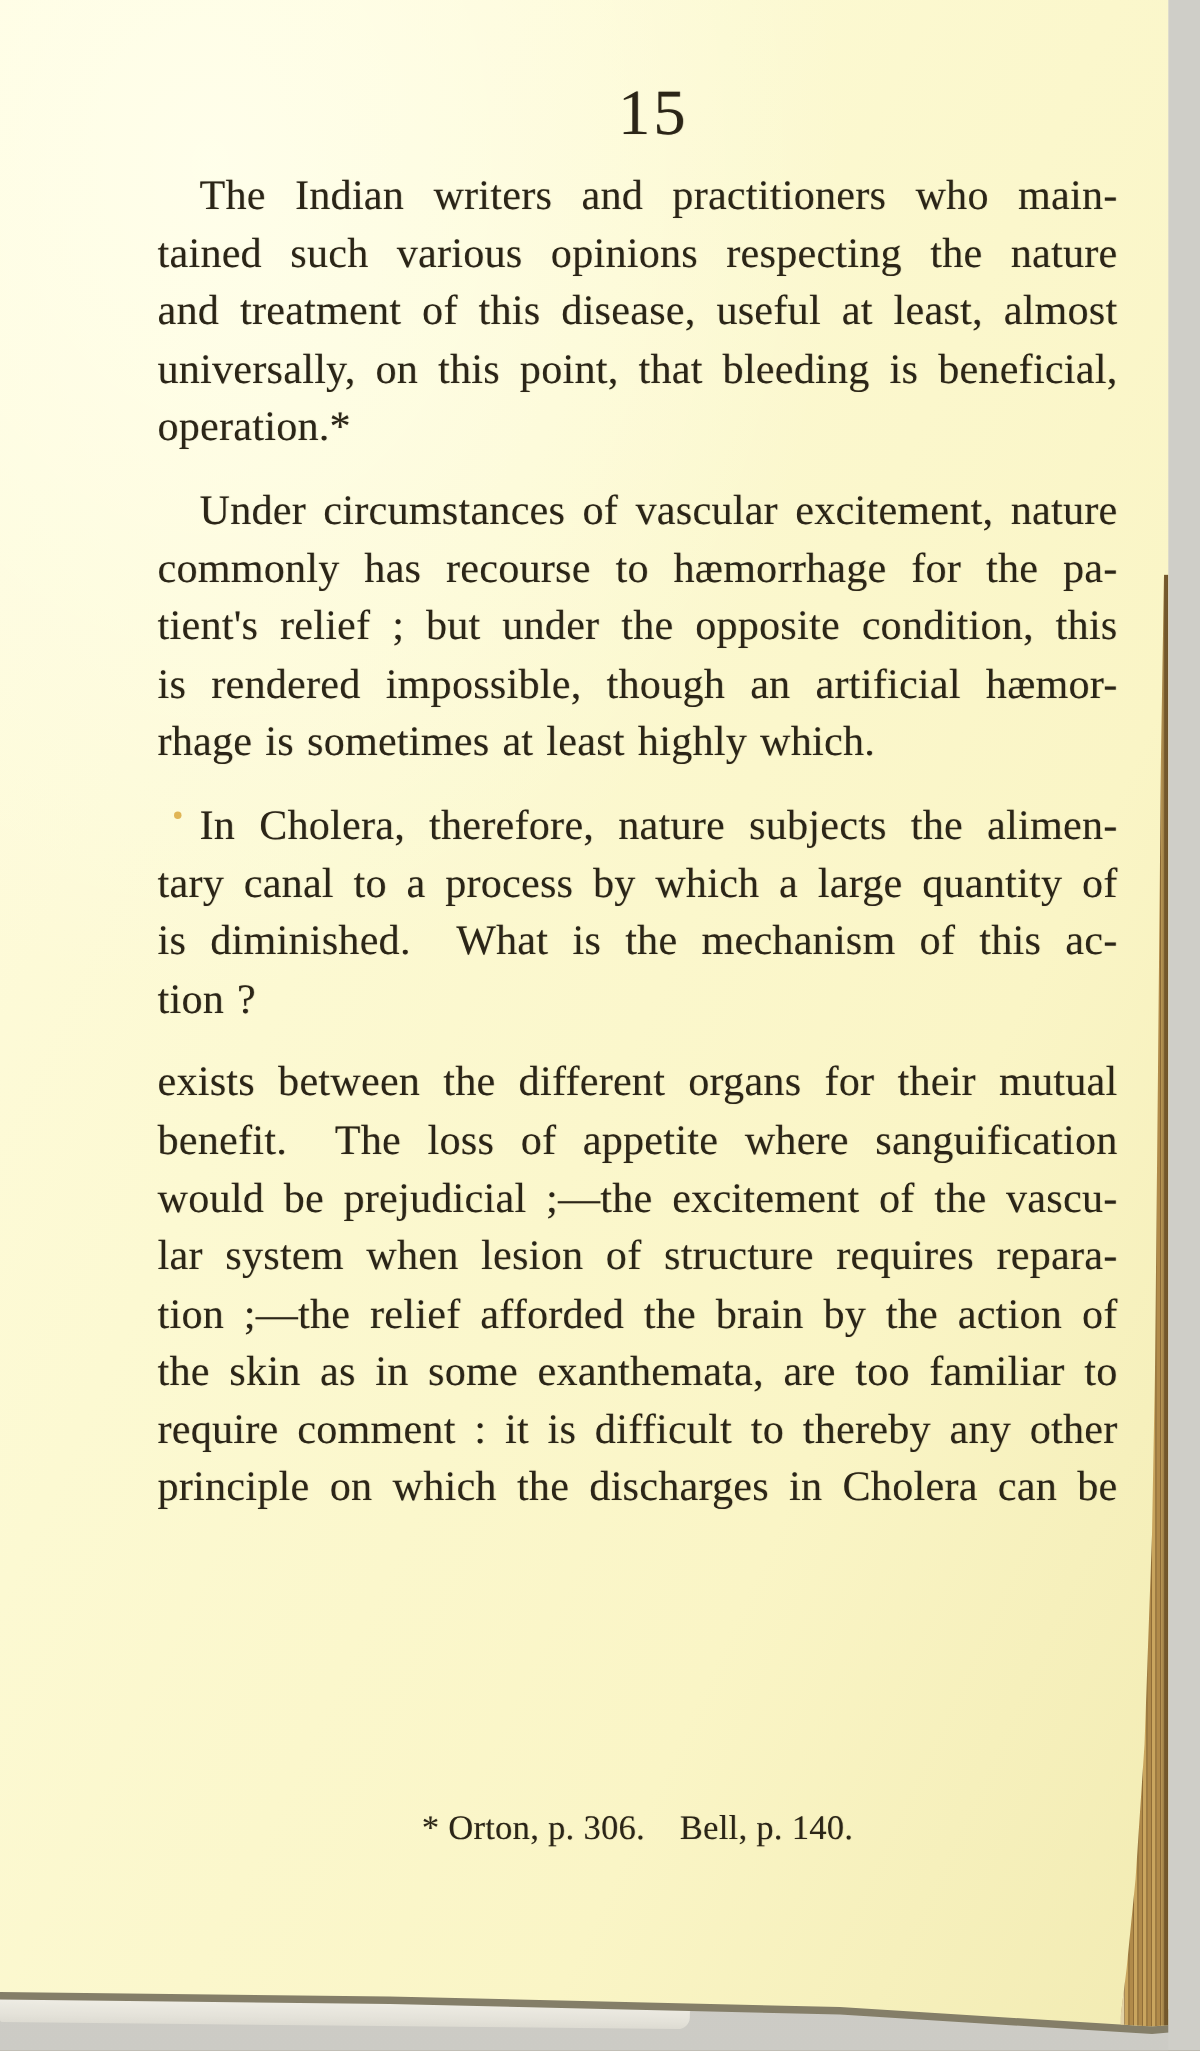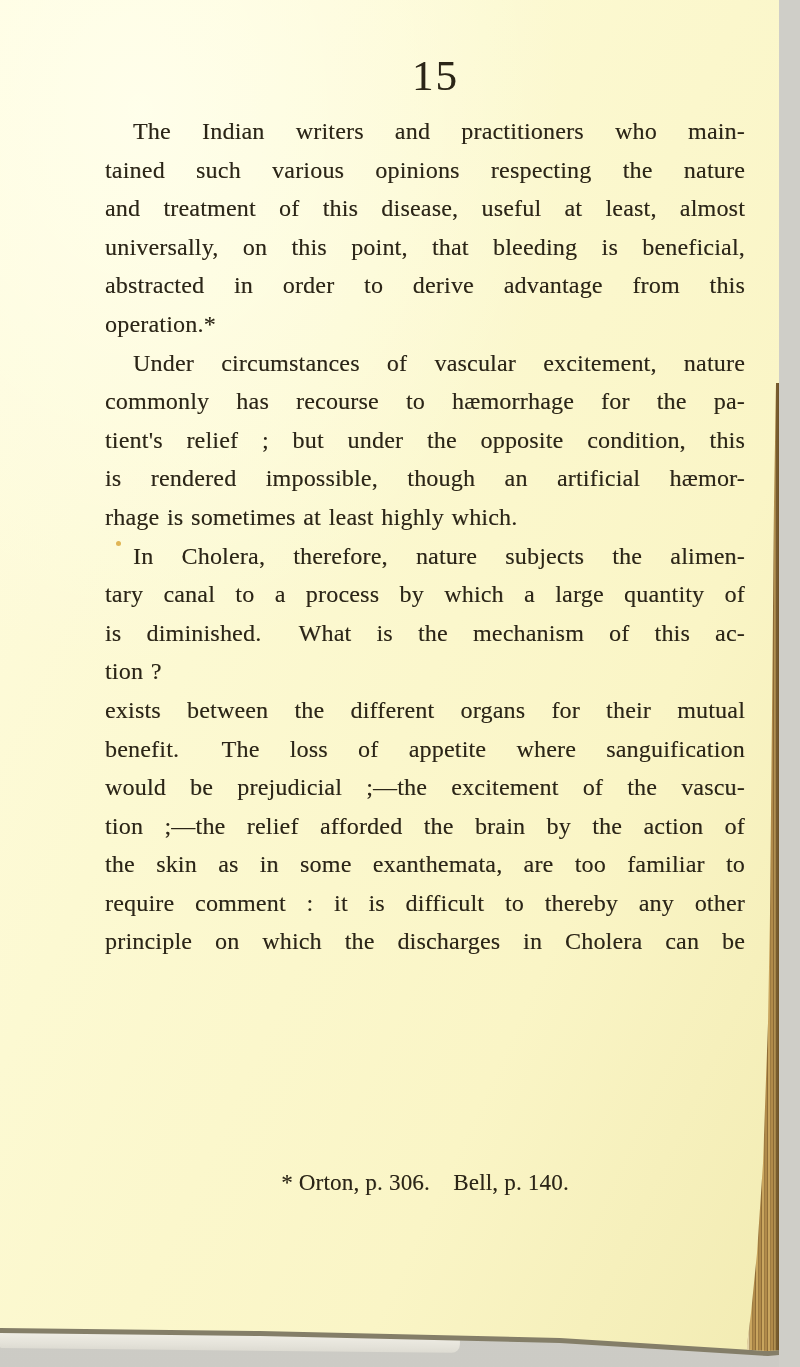--- a/index.html
+++ b/index.html
@@ -80,43 +80,43 @@
     letter-spacing: 2px;
     color: var(--ink, #2b2517);
     text-shadow: 0.3px 0.3px 0.6px rgba(43,37,23,0.4);
   }
 
   .text-block {
     position: absolute;
     left: 105px;
     top: 112px;
     width: 640px;
-    font-size: 24px;
+    font-size: 28px;
     line-height: 38.6px;
     letter-spacing: 0.2px;
     word-spacing: 1.5px;
     color: var(--ink, #2b2517);
     text-shadow: 0.3px 0.3px 0.6px rgba(43,37,23,0.38);
   }
 
   .paragraph { margin: 0; }
-  .paragraph + .paragraph { }
+  .paragraph + .paragraph { margin-top: 17px; }
 
   .line {
     text-align: justify;
     text-align-last: justify;
     text-justify: inter-word;
   }
   .line.first { padding-left: 28px; }
   .line.endline { text-align-last: left; }
 
   .footnote {
     position: absolute;
     left: 105px;
-    top: 1164px;
+    top: 1200px;
     width: 640px;
     text-align: center;
     font-size: 23px;
     line-height: 38px;
     letter-spacing: 0.2px;
     color: var(--ink, #2b2517);
     text-shadow: 0.3px 0.3px 0.6px rgba(43,37,23,0.38);
   }
 
   
@@ -140,40 +140,40 @@
   <div class="page-shadow"></div>
 
   <div class="page">
     <div class="page-number">15</div>
     <div class="text-block" id="paragraphs">
         <div class="paragraph">
           <div class="line first">The Indian writers and practitioners who main-</div>
           <div class="line">tained such various opinions respecting the nature</div>
           <div class="line">and treatment of this disease, useful at least, almost</div>
           <div class="line">universally, on this point, that bleeding is beneficial,</div>
-          <div class="line">abstracted in order to derive advantage from this</div>
           <div class="line endline">operation.*</div>
         </div>
         <div class="paragraph">
           <div class="line first">Under circumstances of vascular excitement, nature</div>
           <div class="line">commonly has recourse to hæmorrhage for the pa-</div>
           <div class="line">tient's relief ; but under the opposite condition, this</div>
           <div class="line">is rendered impossible, though an artificial hæmor-</div>
           <div class="line endline">rhage is sometimes at least highly which.</div>
         </div>
         <div class="paragraph">
           <div class="line first">In Cholera, therefore, nature subjects the alimen-</div>
           <div class="line">tary canal to a process by which a large quantity of</div>
           <div class="line">is diminished.  What is the mechanism of this ac-</div>
           <div class="line endline">tion ?</div>
         </div>
         <div class="paragraph">
           <div class="line">exists between the different organs for their mutual</div>
           <div class="line">benefit.  The loss of appetite where sanguification</div>
           <div class="line">would be prejudicial ;—the excitement of the vascu-</div>
+          <div class="line">lar system when lesion of structure requires repara-</div>
           <div class="line">tion ;—the relief afforded the brain by the action of</div>
           <div class="line">the skin as in some exanthemata, are too familiar to</div>
           <div class="line">require comment : it is difficult to thereby any other</div>
           <div class="line">principle on which the discharges in Cholera can be</div>
         </div>
       </div>
     <div class="footnote">* Orton, p. 306. Bell, p. 140.</div>
     <div class="speck"></div>
     <div class="fore-edge"></div>
   </div>

